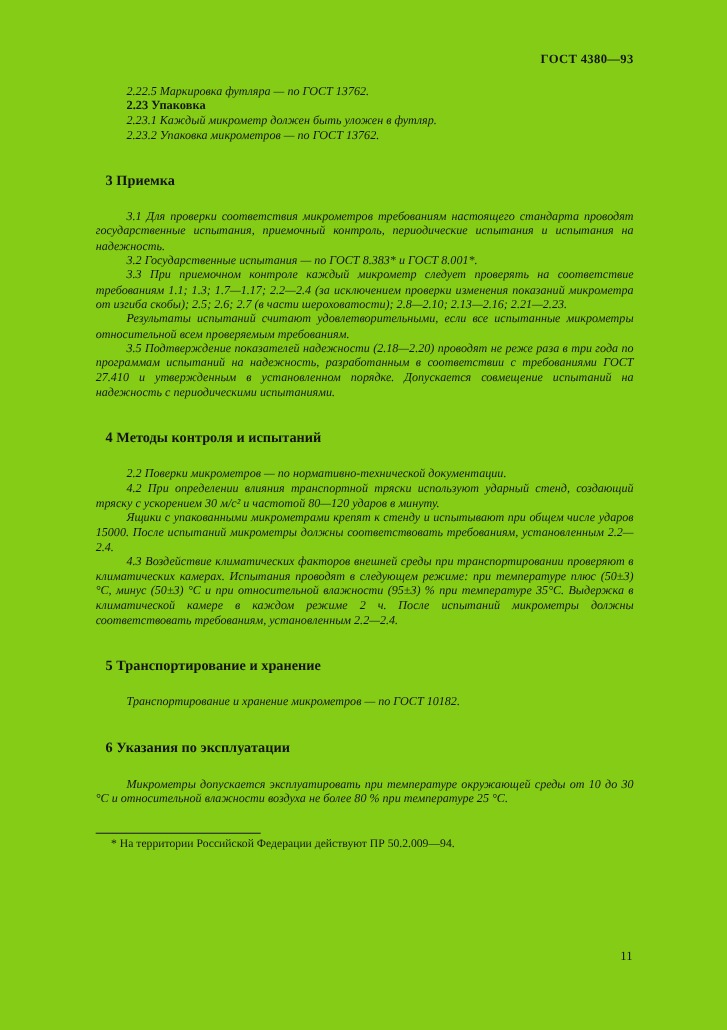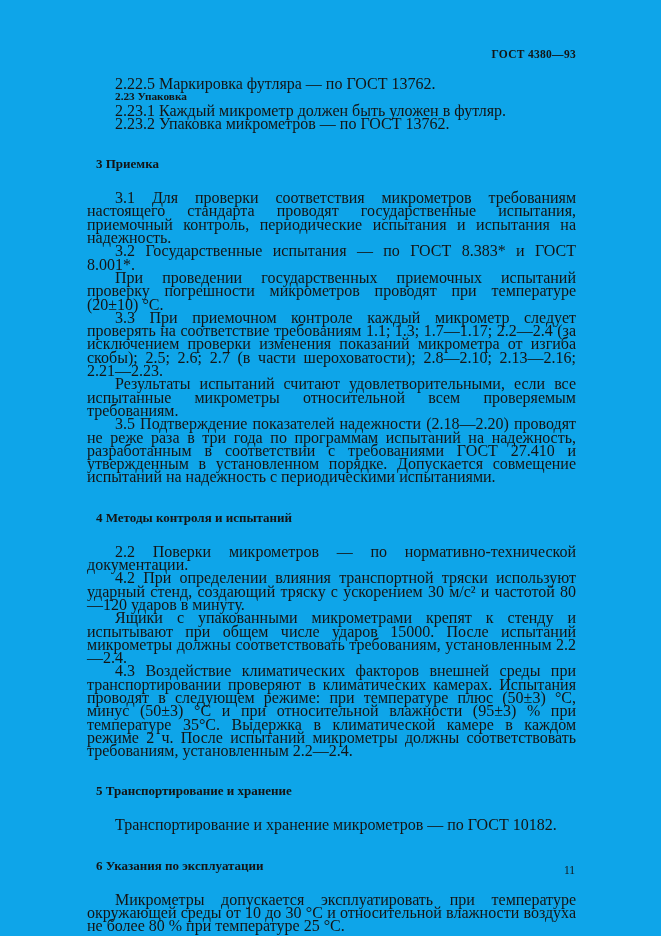--- a/index.html
+++ b/index.html
@@ -6,36 +6,37 @@
   html, body { width: 661px; height: 936px; overflow: hidden; }
   body {
     background: #f6f6f4;
     font-family: "Liberation Serif", "DejaVu Serif", serif;
     color: #141414;
   }
   .page {
     position: relative;
     width: 661px;
     height: 936px;
-    background: #0ea5e9;
+    background: #84cc16;
     padding: 48px 85px 0 87px;
   }
   .doc-header {
     text-align: right;
     font-weight: bold;
     font-size: 11.5px;
     letter-spacing: 0.3px;
     margin-bottom: 17px;
   }
   .doc-body { width: 100%; }
   .block-p {
-    font-size: 16px;
+    font-size: 11px;
     line-height: 13.3px;
     text-align: justify;
     text-indent: 28px;
+    font-style: italic;
   }
   .block-p-bold {
     font-size: 11.3px;
     line-height: 13.3px;
     text-align: justify;
     text-indent: 28px;
     font-weight: bold;
   }
   .block-h {
     font-size: 13px;
@@ -71,21 +72,20 @@
   <div class="doc-header">ГОСТ 4380—93</div>
 
   <div class="doc-body">
       <p class="block-p">2.22.5 Маркировка футляра — по ГОСТ 13762.</p>
       <p class="block-p-bold">2.23 Упаковка</p>
       <p class="block-p">2.23.1 Каждый микрометр должен быть уложен в футляр.</p>
       <p class="block-p">2.23.2 Упаковка микрометров — по ГОСТ 13762.</p>
       <h2 class="block-h">3 Приемка</h2>
       <p class="block-p">3.1 Для проверки соответствия микрометров требованиям настоящего стандарта проводят государственные испытания, приемочный контроль, периодические испытания и испытания на надежность.</p>
       <p class="block-p">3.2 Государственные испытания — по ГОСТ 8.383* и ГОСТ 8.001*.</p>
-      <p class="block-p">При проведении государственных приемочных испытаний проверку погрешности микрометров проводят при температуре (20±10) °С.</p>
       <p class="block-p">3.3 При приемочном контроле каждый микрометр следует проверять на соответствие требованиям 1.1; 1.3; 1.7—1.17; 2.2—2.4 (за исключением проверки изменения показаний микрометра от изгиба скобы); 2.5; 2.6; 2.7 (в части шероховатости); 2.8—2.10; 2.13—2.16; 2.21—2.23.</p>
       <p class="block-p">Результаты испытаний считают удовлетворительными, если все испытанные микрометры относительной всем проверяемым требованиям.</p>
       <p class="block-p">3.5 Подтверждение показателей надежности (2.18—2.20) проводят не реже раза в три года по программам испытаний на надежность, разработанным в соответствии с требованиями ГОСТ 27.410 и утвержденным в установленном порядке. Допускается совмещение испытаний на надежность с периодическими испытаниями.</p>
       <h2 class="block-h">4 Методы контроля и испытаний</h2>
       <p class="block-p">2.2 Поверки микрометров — по нормативно-технической документации.</p>
       <p class="block-p">4.2 При определении влияния транспортной тряски используют ударный стенд, создающий тряску с ускорением 30 м/с² и частотой 80—120 ударов в минуту.</p>
       <p class="block-p">Ящики с упакованными микрометрами крепят к стенду и испытывают при общем числе ударов 15000. После испытаний микрометры должны соответствовать требованиям, установленным 2.2—2.4.</p>
       <p class="block-p">4.3 Воздействие климатических факторов внешней среды при транспортировании проверяют в климатических камерах. Испытания проводят в следующем режиме: при температуре плюс (50±3) °С, минус (50±3) °С и при относительной влажности (95±3) % при температуре 35°С. Выдержка в климатической камере в каждом режиме 2 ч. После испытаний микрометры должны соответствовать требованиям, установленным 2.2—2.4.</p>
       <h2 class="block-h">5 Транспортирование и хранение</h2>
       <p class="block-p">Транспортирование и хранение микрометров — по ГОСТ 10182.</p>

